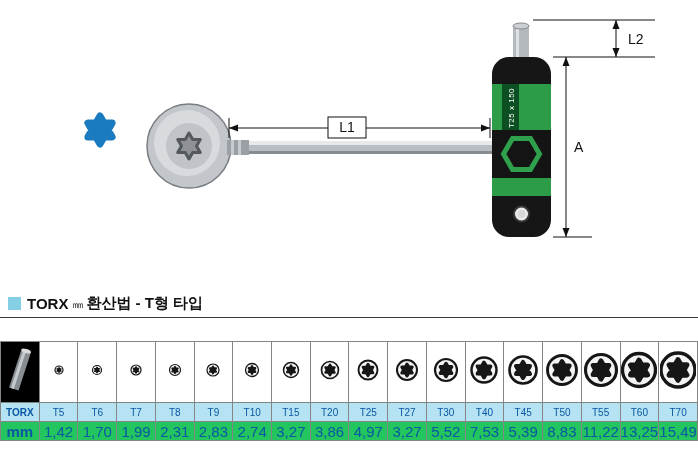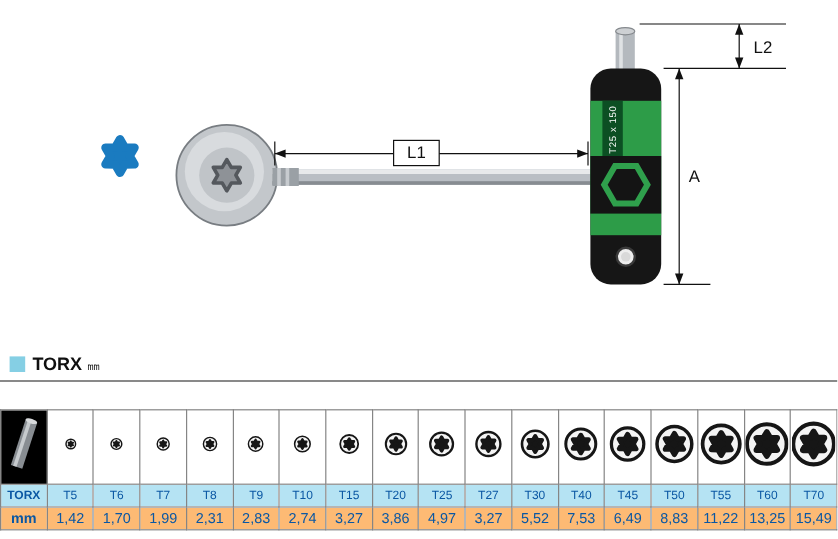--- a/index.html
+++ b/index.html
@@ -18,21 +18,21 @@
   }
   .bullet { width:13px; height:13px; background:#85cfe4; display:inline-block; margin-right:6px; }
   .unit { font-size:11px; font-weight:normal; margin:0 3px 0 4px; position:relative; top:1px; }
 
   table.torx { position:absolute; top:341px; left:0; width:698px;
     border-collapse:collapse; table-layout:fixed; }
   table.torx td { border:1px solid #858585; text-align:center; vertical-align:middle; padding:0; overflow:hidden; }
   tr.row-icons td { height:58px; background:#ffffff; }
   tr.row-icons td.bit-cell { background:#000000; }
   tr.row-sizes td { height:19px; background:#b5e3f3; color:#0a57a3; font-size:10px; font-weight:normal; }
-  tr.row-mms   td { height:19px; background:#fdba74; color:#0a57a3; font-size:12px; }
+  tr.row-mms   td { height:19px; background:#22c55e; color:#0a57a3; font-size:15px; }
   tr.row-mms   td.row-label, tr.row-sizes td.row-label { font-weight:bold; }
 </style>
 </head>
 <body>
 
 <div class="page">
 
   <svg class="diagram-svg" width="698" height="292" viewBox="0 0 698 292">
 
     <g class="gen-star">
@@ -99,20 +99,21 @@
       <polygon points="566,57 562.5,66 569.5,66" fill="#111" stroke="none"></polygon>
       <polygon points="566,237 562.5,228 569.5,228" fill="#111" stroke="none"></polygon>
       <text class="dim-label" x="574" y="152" stroke="none">A</text>
     </g>
   </svg>
 
   <div class="section-header">
     <span class="bullet"></span>
     <span>TORX</span>
     <span class="unit">㎜</span>
+    <span>환산법 - T형 타입</span>
   </div>
 
   <table class="torx">
     <tbody>
       <tr class="row-icons">
         <td class="bit-cell">
           <svg width="36" height="56" viewBox="0 0 36 56">
             <g transform="rotate(18 18 28)">
               <rect x="13" y="8" width="10" height="40" fill="#888d92"></rect>
               <rect x="15" y="8" width="3" height="40" fill="#c6cacd"></rect>
@@ -216,21 +217,21 @@
           <td>1,99</td>
           <td>2,31</td>
           <td>2,83</td>
           <td>2,74</td>
           <td>3,27</td>
           <td>3,86</td>
           <td>4,97</td>
           <td>3,27</td>
           <td>5,52</td>
           <td>7,53</td>
-          <td>6,49</td>
+          <td>5,39</td>
           <td>8,83</td>
           <td>11,22</td>
           <td>13,25</td>
           <td>15,49</td>
         </tr>
     </tbody>
   </table>
 </div>
 
 </body></html>

